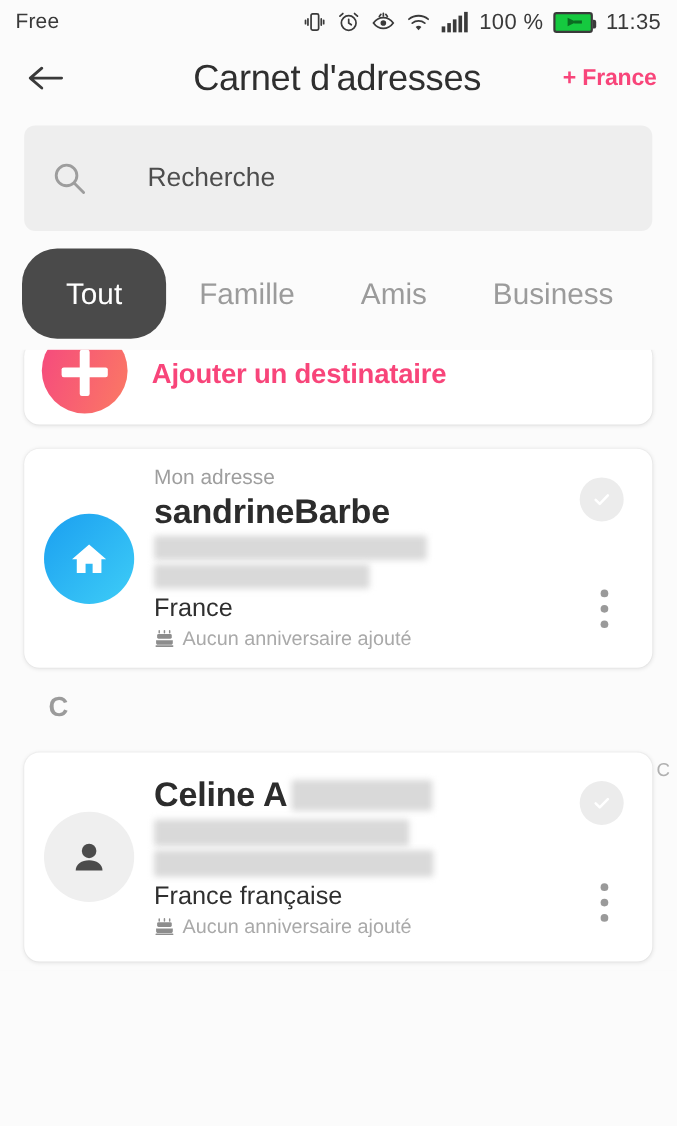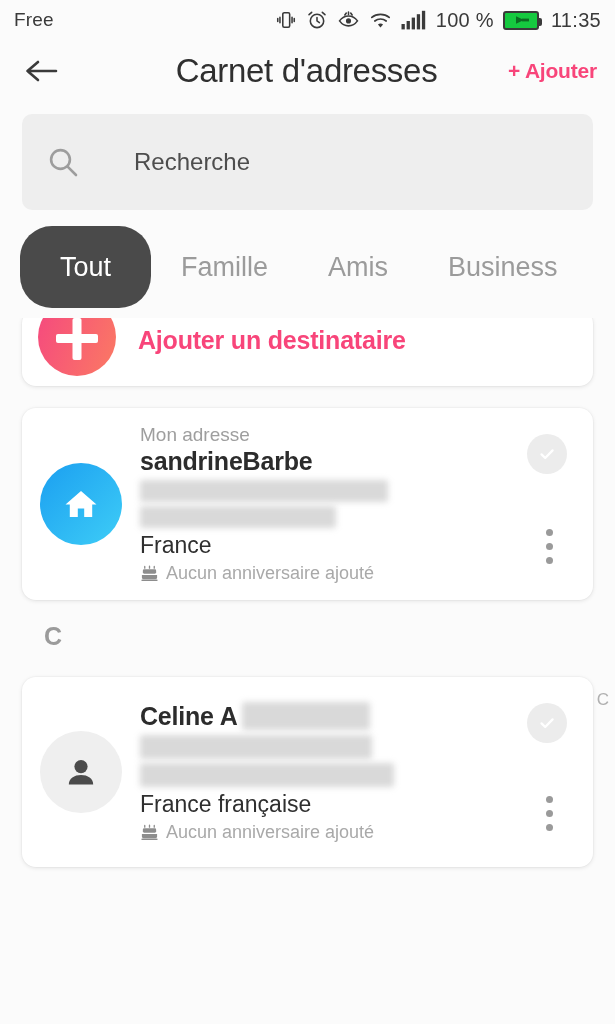--- a/index.html
+++ b/index.html
@@ -110,21 +110,21 @@
   .avatar-col { width: 118px; flex: 0 0 auto; display: flex; justify-content: center; }
   .avatar {
     width: 82px; height: 82px; border-radius: 50%;
     display: flex; align-items: center; justify-content: center;
   }
   .avatar-home { background: linear-gradient(135deg, #1b9ff0 0%, #3ecdf7 100%); }
   .avatar-person { background: #efefef; }
 
   .info { flex: 1 1 auto; padding-right: 80px; }
   .eyebrow { font-size: 19px; color: #9e9e9e; margin-bottom: 1px; }
-  .name { font-size: 25px; font-weight: 700; color: #2c2c2c; letter-spacing: -.2px; display: flex; align-items: center; }
+  .name { font-size: 31px; font-weight: 700; color: #2c2c2c; letter-spacing: -.2px; display: flex; align-items: center; }
   .country { font-size: 23px; color: #2f2f2f; margin-top: 2px; }
   .bday { font-size: 18px; color: #a9a9a9; display: flex; align-items: center; gap: 7px; margin-top: 4px; }
 
   
   .redact { background: #d9d9d9; border-radius: 2px; filter: blur(3px); }
   .redact-inline { display: inline-block; vertical-align: middle; margin-left: 4px; }
   .redact-row { margin: 4px 0; }
 
   .check {
     position: absolute; right: 26px; top: 26px;
@@ -201,21 +201,21 @@
     </div>
   </div>
 
   <div class="header">
     <div class="back-btn">
       <svg width="38" height="32" viewBox="0 0 38 32">
         <path d="M16 7 5.5 16 16 25M5.5 16H34" fill="none" stroke="#3a3a3a" stroke-width="2.6" stroke-linecap="round" stroke-linejoin="round"></path>
       </svg>
     </div>
     <div class="title">Carnet d'adresses</div>
-    <div class="add-link">+ Ajouter</div>
+    <div class="add-link">+ France</div>
   </div>
 
   <div class="search-wrap">
     <div class="search-box">
       <svg width="34" height="34" viewBox="0 0 34 34">
         <circle cx="14.5" cy="14.5" r="9.4" fill="none" stroke="#9d9d9d" stroke-width="2.6"></circle>
         <path d="M21.6 21.6 30 30" stroke="#9d9d9d" stroke-width="2.6" stroke-linecap="round"></path>
       </svg>
       <span class="search-ph">Recherche</span>
     </div>

